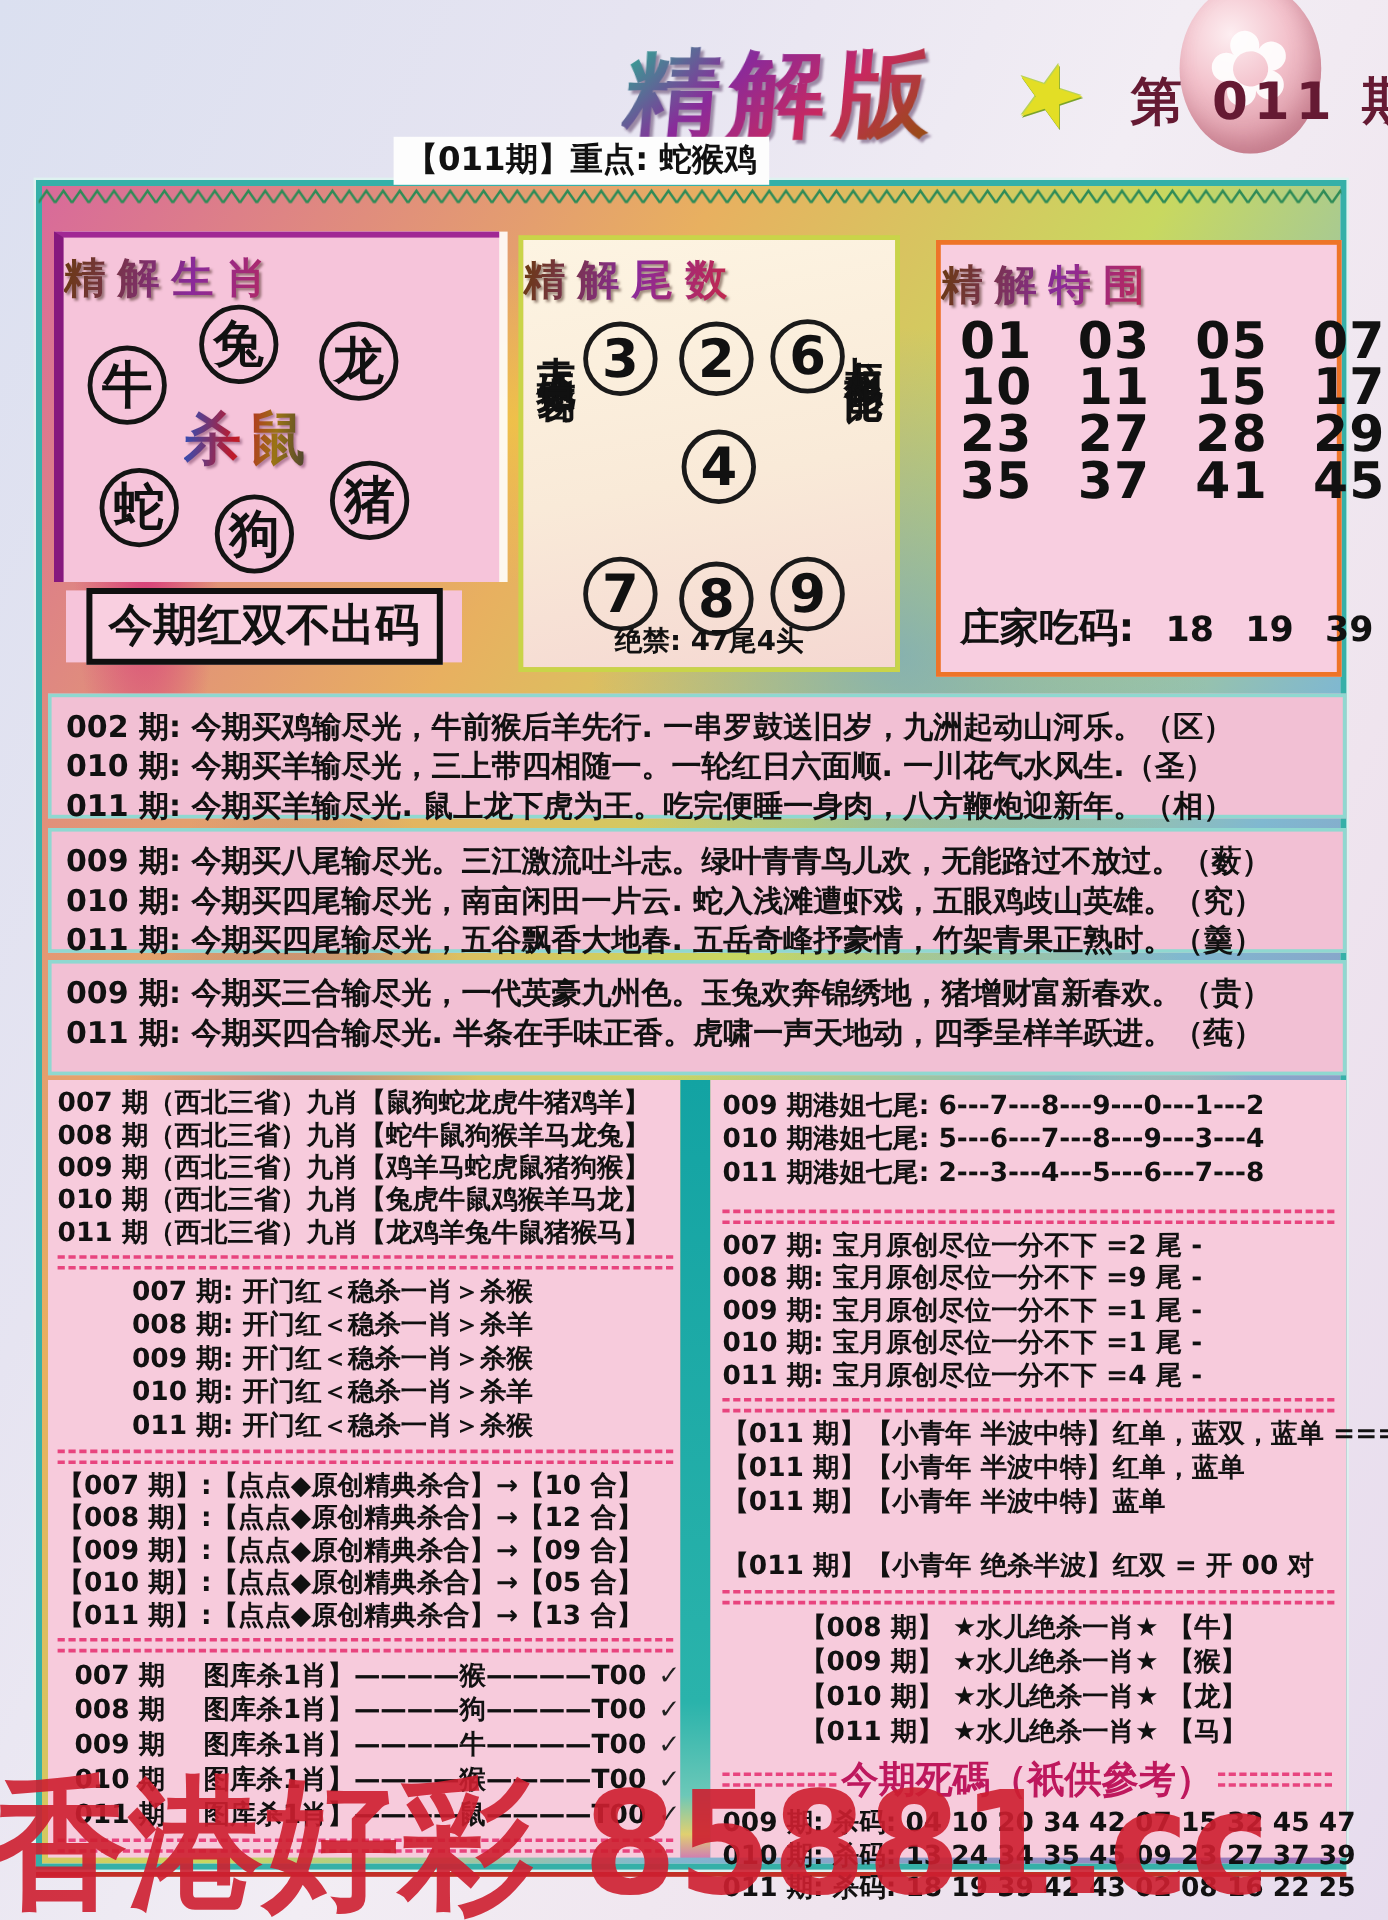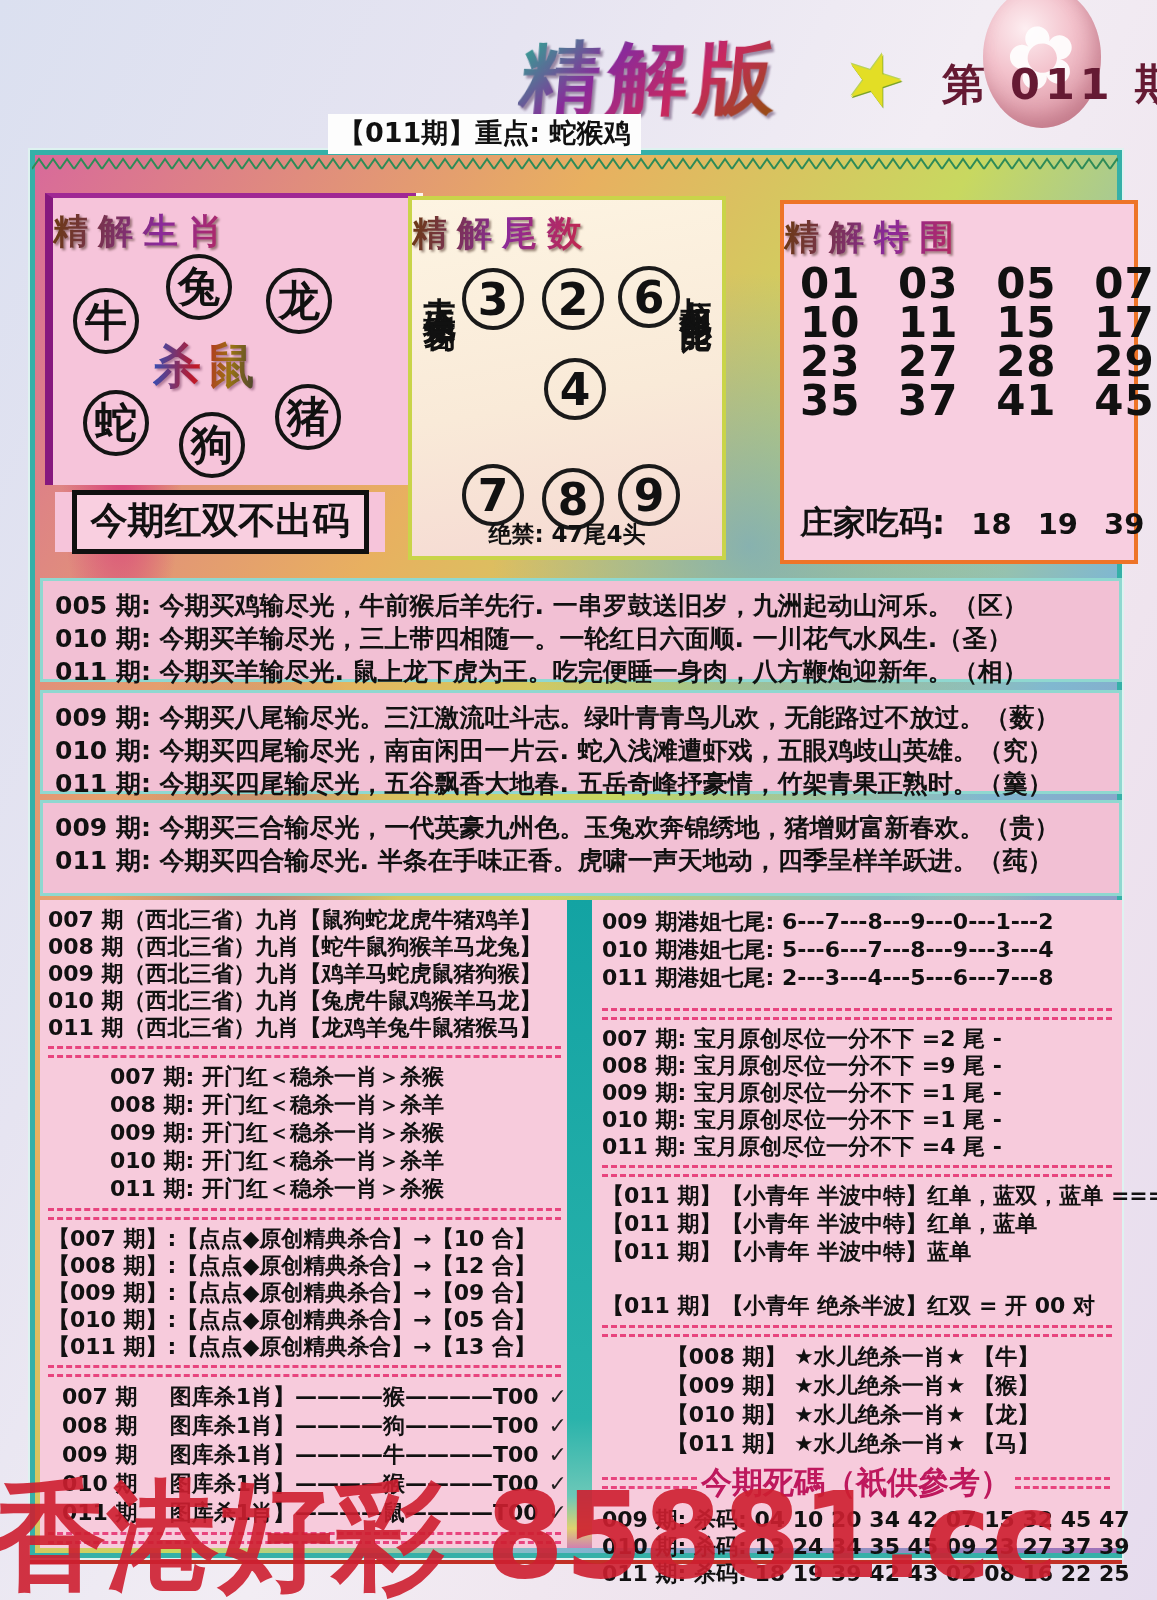--- a/index.html
+++ b/index.html
@@ -47,30 +47,30 @@
   .zc{position:absolute;width:58px;height:58px;border:4px solid #141414;border-radius:50%;
     display:flex;align-items:center;justify-content:center;font-size:42px;font-weight:bold;}
   .kill-text{position:absolute;left:100px;top:136px;font-size:48px;font-weight:bold;letter-spacing:6px;
     background:linear-gradient(95deg,#2a52be 0%,#c01828 40%,#9a7414 70%,#383838 100%);
     -webkit-background-clip:text;background-clip:text;color:transparent;
     filter:drop-shadow(2px 2px 1px rgba(80,20,60,.4));}
   .note-strip{position:absolute;left:55px;top:492px;width:330px;height:60px;background:#f6c4da;
     display:flex;align-items:center;justify-content:center;z-index:4;}
   .note-box{border:5px solid #101010;padding:1px 14px 3px;font-size:37px;font-weight:bold;white-space:nowrap;background:#f9cfe0;}
   
-  .panel-tail{position:absolute;left:408px;top:196px;width:310px;height:356px;
+  .panel-tail{position:absolute;left:432px;top:196px;width:310px;height:356px;
     background:linear-gradient(170deg,#fdf4e2 0%,#f9ead8 55%,#f5d8d2 100%);border:4px solid #c9d449;z-index:4;}
   .vtext{position:absolute;writing-mode:vertical-rl;text-orientation:upright;font-size:32px;font-weight:bold;
     letter-spacing:4px;top:72px;}
   .tcir{position:absolute;width:54px;height:54px;border:4px solid #1a1a1a;border-radius:50%;
     display:flex;align-items:center;justify-content:center;font-size:44px;font-weight:bold;}
   .tail-note{position:absolute;left:0;right:0;bottom:6px;text-align:center;font-size:23px;font-weight:bold;white-space:nowrap;}
   
   .panel-special{position:absolute;left:780px;top:200px;width:330px;height:356px;background:#f8cee0;
-    border:4px solid #ee7428;z-index:4;padding-left:20px;}
+    border:4px solid #ee7428;z-index:4;}
   .sp-rows{position:absolute;left:16px;right:10px;top:60px;}
   .sp-rows div{font-size:42px;font-weight:bold;line-height:39px;white-space:pre;word-spacing:22px;letter-spacing:1px;}
   .sp-note{position:absolute;left:16px;bottom:14px;display:flex;align-items:baseline;gap:26px;white-space:nowrap;}
   .sp-note .lbl{font-size:33px;font-weight:bold;}
   .sp-note .val{font-size:29px;font-weight:bold;word-spacing:16px;}
   
   .tblock{position:absolute;left:40px;width:1082px;background:#f2c0d4;border:3px solid #8fd8d0;
     box-sizing:border-box;padding:8px 12px 6px;z-index:4;}
   .tblock div{font-size:25px;font-weight:bold;line-height:33px;white-space:nowrap;}
   
@@ -163,21 +163,21 @@
       <div>23 27 28 29 33</div>
       <div>35 37 41 45 49</div>
     </div>
     <div class="sp-note">
       <span class="lbl">庄家吃码:</span>
       <span class="val">18 19 39 42</span>
     </div>
   </div>
 
   <div class="tblock" style="top:578px;height:104px;">
-    <div>005 期: 今期买鸡输尽光，牛前猴后羊先行. 一串罗鼓送旧岁，九洲起动山河乐。（区）</div>
+    <div>002 期: 今期买鸡输尽光，牛前猴后羊先行. 一串罗鼓送旧岁，九洲起动山河乐。（区）</div>
     <div>010 期: 今期买羊输尽光，三上带四相随一。一轮红日六面顺. 一川花气水风生.（圣）</div>
     <div>011 期: 今期买羊输尽光. 鼠上龙下虎为王。吃完便睡一身肉，八方鞭炮迎新年。（相）</div>
   </div>
   <div class="tblock" style="top:690px;height:104px;">
     <div>009 期: 今期买八尾输尽光。三江激流吐斗志。绿叶青青鸟儿欢，无能路过不放过。（薮）</div>
     <div>010 期: 今期买四尾输尽光，南亩闲田一片云. 蛇入浅滩遭虾戏，五眼鸡歧山英雄。（究）</div>
     <div>011 期: 今期买四尾输尽光，五谷飘香大地春. 五岳奇峰抒豪情，竹架青果正熟时。（羹）</div>
   </div>
   <div class="tblock" style="top:800px;height:96px;">
     <div>009 期: 今期买三合输尽光，一代英豪九州色。玉兔欢奔锦绣地，猪增财富新春欢。（贵）</div>

